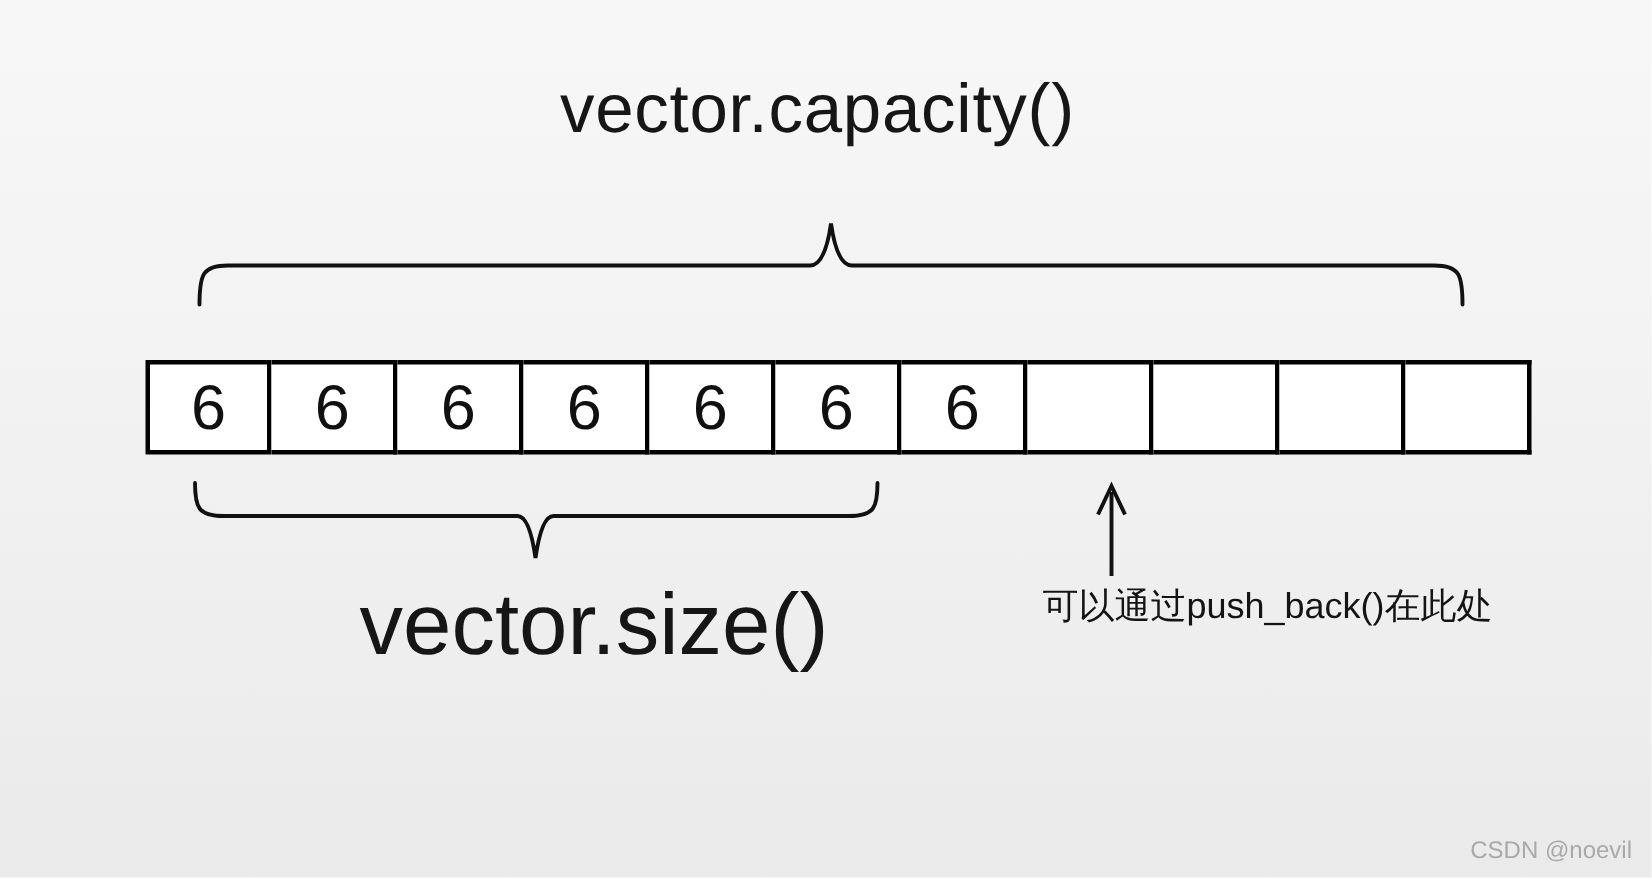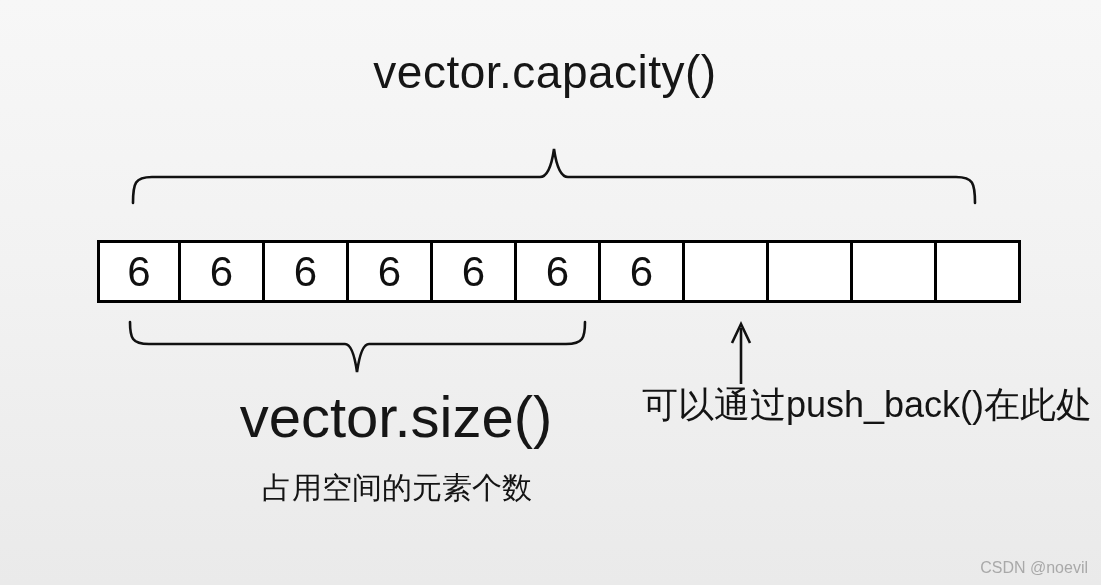--- a/index.html
+++ b/index.html
@@ -61,25 +61,25 @@
     position: absolute;
     left: 197px;
     top: 468px;
     width: 400px;
     text-align: center;
     font-size: 30px;
     color: #141414;
   }
   .note {
     position: absolute;
-    left: 638px;
+    left: 616px;
     top: 386px;
     width: 458px;
     text-align: center;
-    font-size: 36px;
+    font-size: 24px;
     line-height: 37px;
     color: #141414;
   }
   .note b { font-weight: 700; }
   .watermark {
     position: absolute;
     right: 13px;
     bottom: 8px;
     font-size: 16px;
     color: #a9a9a9;
@@ -113,21 +113,20 @@
   <svg class="brace-svg brace-size" width="466" height="60" viewBox="0 0 466 60">
     <path d="M 5 4 C 5 20 7 26 24 26 L 220 26 Q 228 26 232 54 Q 236 26 244 26 L 441 26 C 458 26 460 20 460 4" fill="none" stroke="#111111" stroke-width="2.6" stroke-linecap="round"></path>
   </svg>
 
   <svg class="arrow-svg arrow-up" width="26" height="66" viewBox="0 0 26 66">
     <path d="M 13 64 L 13 8" fill="none" stroke="#111111" stroke-width="2.6"></path>
     <path d="M 4 23 L 13 4 L 22 23" fill="none" stroke="#111111" stroke-width="2.6" stroke-linejoin="miter"></path>
   </svg>
 
   <div class="size-label">vector.size()</div>
-  <div class="size-caption">占用空间的元素个数</div>
 
   <div class="note">
     <div>可以通过push_back()在此处</div>
   </div>
 
   <div class="watermark">CSDN @noevil</div>
 
 </div>
 
 </body></html>

